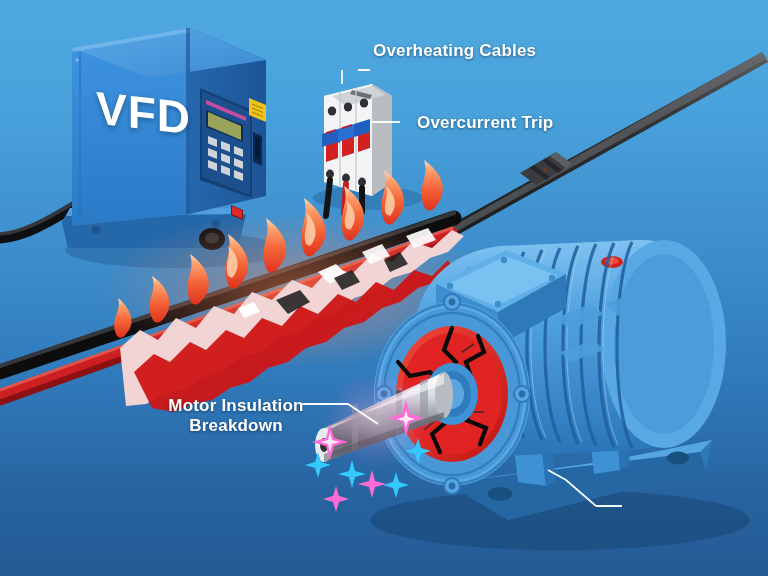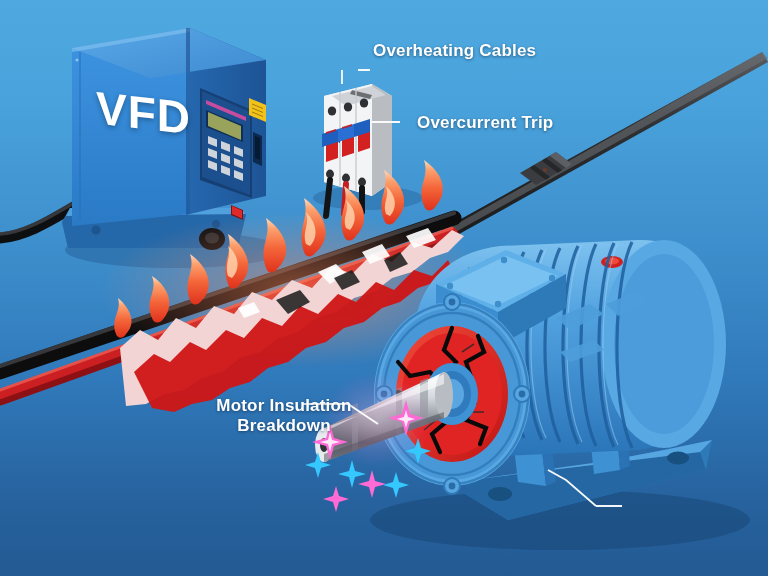--- a/index.html
+++ b/index.html
@@ -431,17 +431,17 @@
       <path d="M596,506 L566,480 L548,470" stroke-width="1.8"></path>
     </g>
   </svg>
 
   <div class="vfd-text">VFD</div>
 
   <div class="lbl" style="left:373px;top:41px;">Overheating Cables</div>
 
   <div class="lbl" style="left:405px;top:113px;margin-left:12px;">Overcurrent Trip</div>
 
-  <div class="lbl ctr" style="left:166px;top:396px;width:140px;margin-left:48px;">Motor Insulation
+  <div class="lbl ctr" style="left:166px;top:396px;width:140px;">Motor Insulation
 Breakdown</div>
 
 
 </div>
 
 </body></html>

